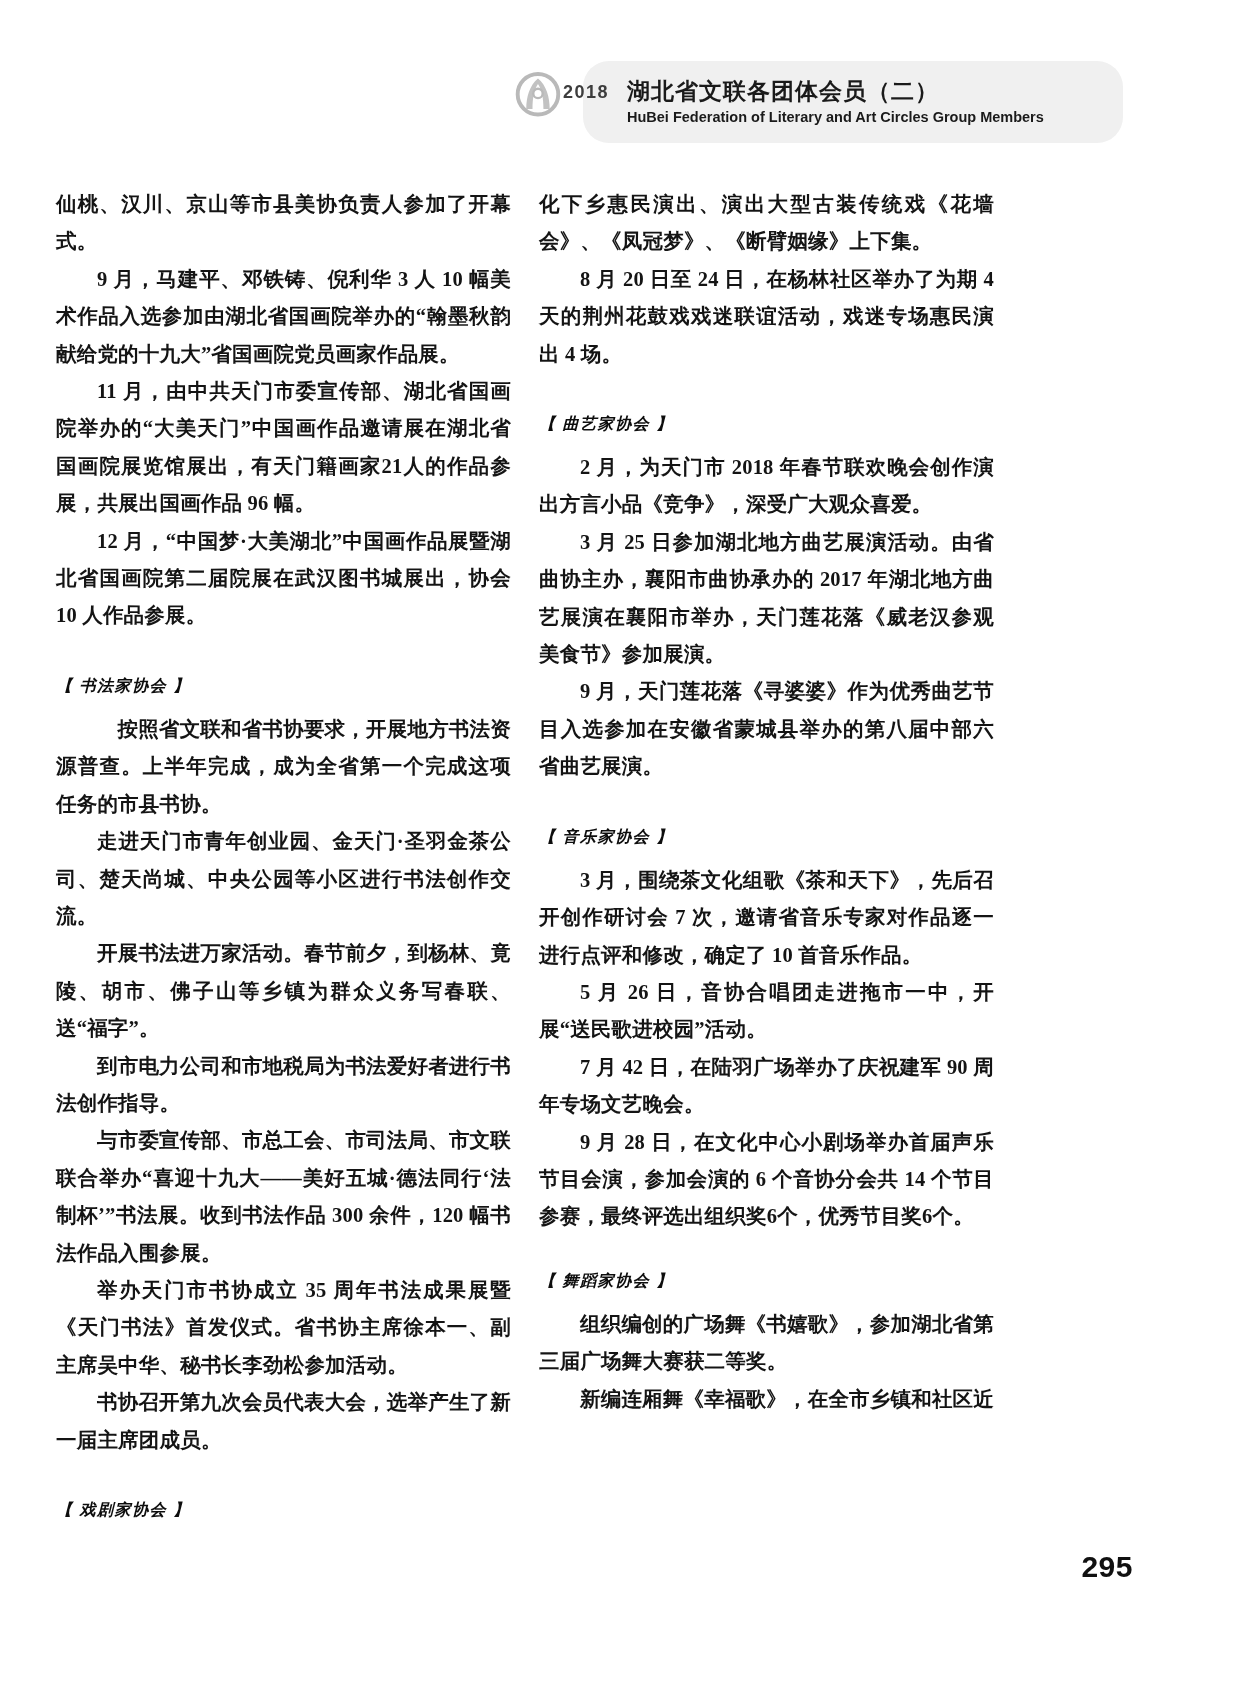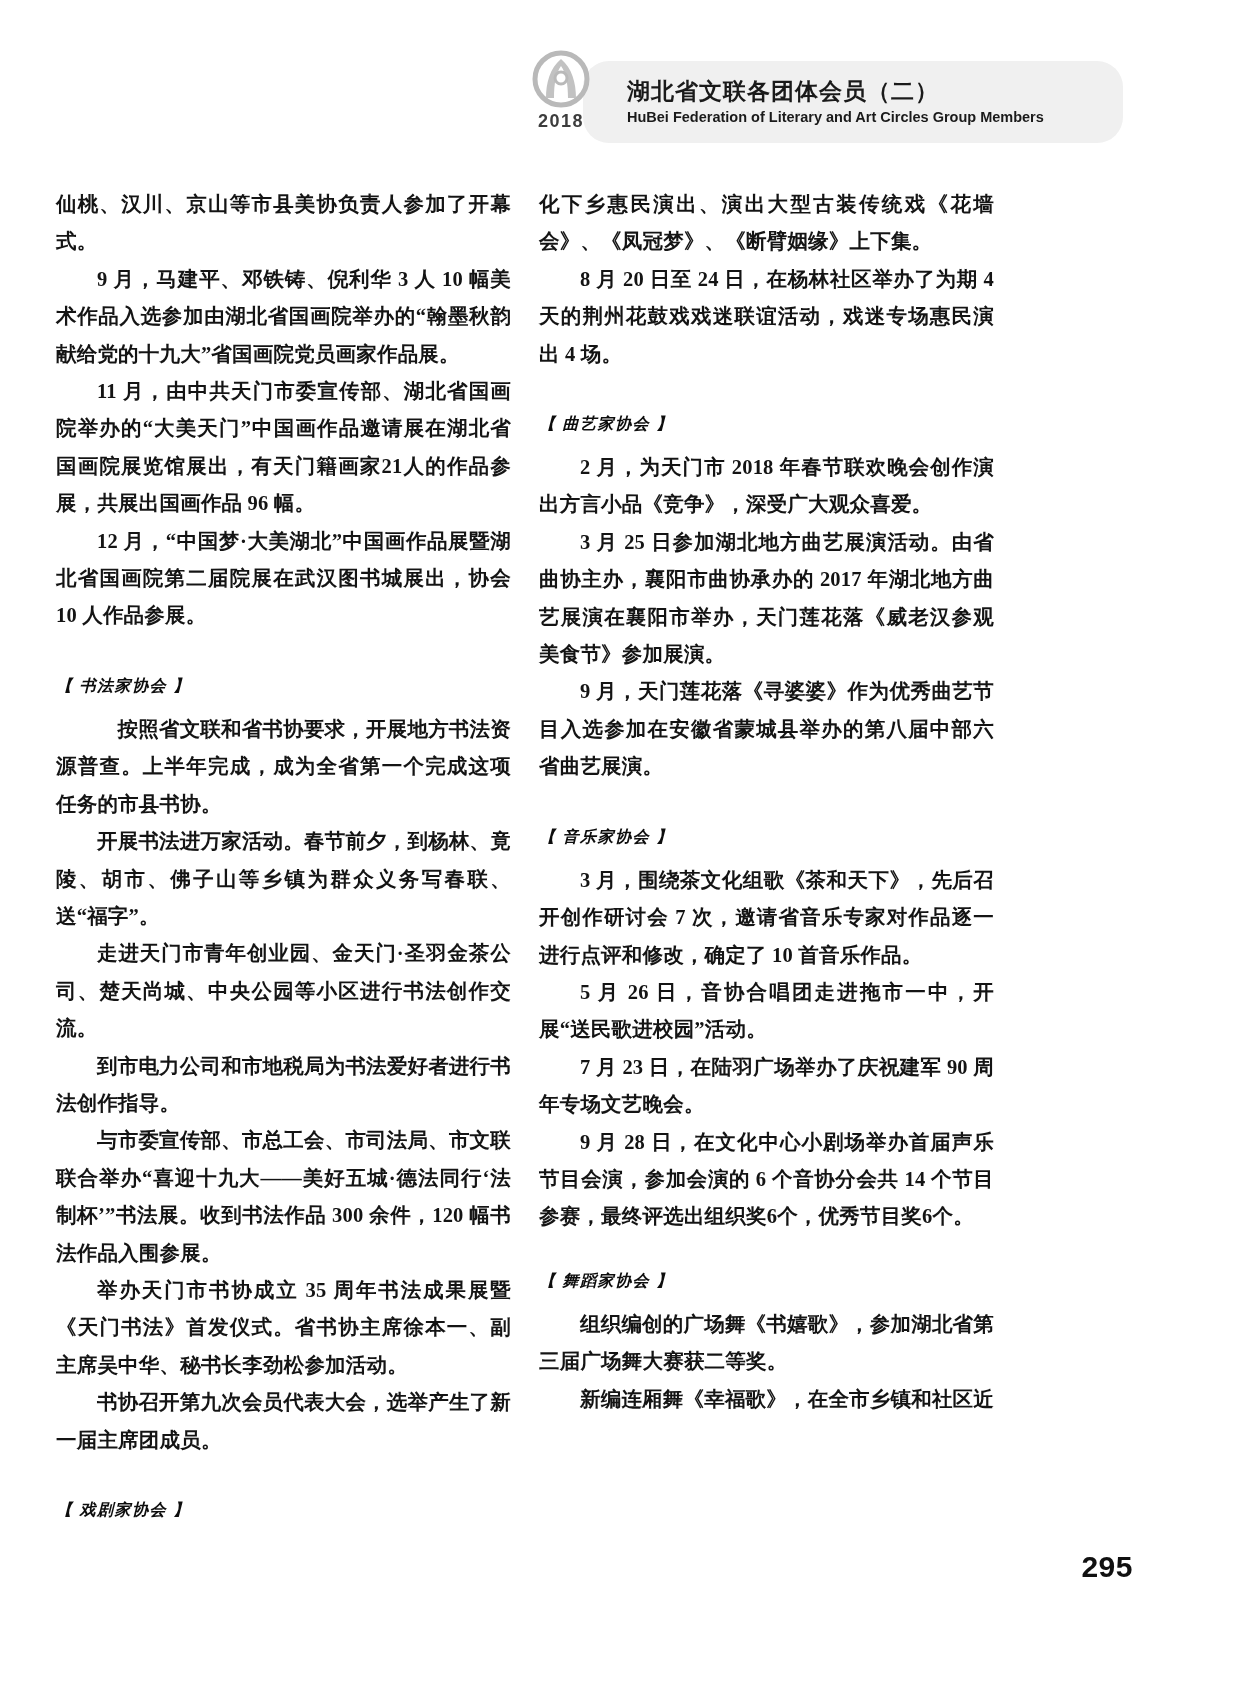--- a/index.html
+++ b/index.html
@@ -37,21 +37,21 @@
     top: 0;
     display: flex;
     align-items: center;
     height: 96px;
   }
   .logo-block {
     position: relative;
     width: 96px;
     height: 96px;
     display: flex;
-    flex-direction: column;
+    flex-direction: row;
     align-items: center;
     justify-content: flex-start;
     margin-right: 14px;
     z-index: 3;
   }
   .logo-mark {
     width: 64px;
     height: 60px;
     margin-top: 6px;
   }
@@ -182,22 +182,22 @@
 
     <div class="col col-left">
 
       <p class="para noindent">仙桃、汉川、京山等市县美协负责人参加了开幕式。</p>
       <p class="para">9 月，马建平、邓铁铸、倪利华 3 人 10 幅美术作品入选参加由湖北省国画院举办的“翰墨秋韵献给党的十九大”省国画院党员画家作品展。</p>
       <p class="para">11 月，由中共天门市委宣传部、湖北省国画院举办的“大美天门”中国画作品邀请展在湖北省国画院展览馆展出，有天门籍画家21人的作品参展，共展出国画作品 96 幅。</p>
       <p class="para">12 月，“中国梦·大美湖北”中国画作品展暨湖北省国画院第二届院展在武汉图书城展出，协会 10 人作品参展。</p>
 
       <h2 class="section">【 书法家协会 】</h2>
       <p class="para hang">按照省文联和省书协要求，开展地方书法资源普查。上半年完成，成为全省第一个完成这项任务的市县书协。</p>
+      <p class="para">走进天门市青年创业园、金天门·圣羽金茶公司、楚天尚城、中央公园等小区进行书法创作交流。</p>
       <p class="para">开展书法进万家活动。春节前夕，到杨林、竟陵、胡市、佛子山等乡镇为群众义务写春联、送“福字”。</p>
-      <p class="para">走进天门市青年创业园、金天门·圣羽金茶公司、楚天尚城、中央公园等小区进行书法创作交流。</p>
       <p class="para">到市电力公司和市地税局为书法爱好者进行书法创作指导。</p>
       <p class="para">与市委宣传部、市总工会、市司法局、市文联联合举办“喜迎十九大——美好五城·德法同行‘法制杯’”书法展。收到书法作品 300 余件，120 幅书法作品入围参展。</p>
       <p class="para">举办天门市书协成立 35 周年书法成果展暨《天门书法》首发仪式。省书协主席徐本一、副主席吴中华、秘书长李劲松参加活动。</p>
       <p class="para">书协召开第九次会员代表大会，选举产生了新一届主席团成员。</p>
 
       <h2 class="section">【 戏剧家协会 】</h2>
 
     </div>
 
     <div class="col col-right">
@@ -206,21 +206,21 @@
       <p class="para">8 月 20 日至 24 日，在杨林社区举办了为期 4 天的荆州花鼓戏戏迷联谊活动，戏迷专场惠民演出 4 场。</p>
 
       <h2 class="section">【 曲艺家协会 】</h2>
       <p class="para">2 月，为天门市 2018 年春节联欢晚会创作演出方言小品《竞争》，深受广大观众喜爱。</p>
       <p class="para">3 月 25 日参加湖北地方曲艺展演活动。由省曲协主办，襄阳市曲协承办的 2017 年湖北地方曲艺展演在襄阳市举办，天门莲花落《威老汉参观美食节》参加展演。</p>
       <p class="para">9 月，天门莲花落《寻婆婆》作为优秀曲艺节目入选参加在安徽省蒙城县举办的第八届中部六省曲艺展演。</p>
 
       <h2 class="section">【 音乐家协会 】</h2>
       <p class="para">3 月，围绕茶文化组歌《茶和天下》，先后召开创作研讨会 7 次，邀请省音乐专家对作品逐一进行点评和修改，确定了 10 首音乐作品。</p>
       <p class="para">5 月 26 日，音协合唱团走进拖市一中，开展“送民歌进校园”活动。</p>
-      <p class="para">7 月 23 日，在陆羽广场举办了庆祝建军 90 周年专场文艺晚会。</p>
+      <p class="para">7 月 42 日，在陆羽广场举办了庆祝建军 90 周年专场文艺晚会。</p>
       <p class="para">9 月 28 日，在文化中心小剧场举办首届声乐节目会演，参加会演的 6 个音协分会共 14 个节目参赛，最终评选出组织奖6个，优秀节目奖6个。</p>
 
       <h2 class="section tight">【 舞蹈家协会 】</h2>
       <p class="para">组织编创的广场舞《书嬉歌》，参加湖北省第三届广场舞大赛获二等奖。</p>
       <p class="para">新编连厢舞《幸福歌》，在全市乡镇和社区近</p>
 
     </div>
 
   </div>
 

